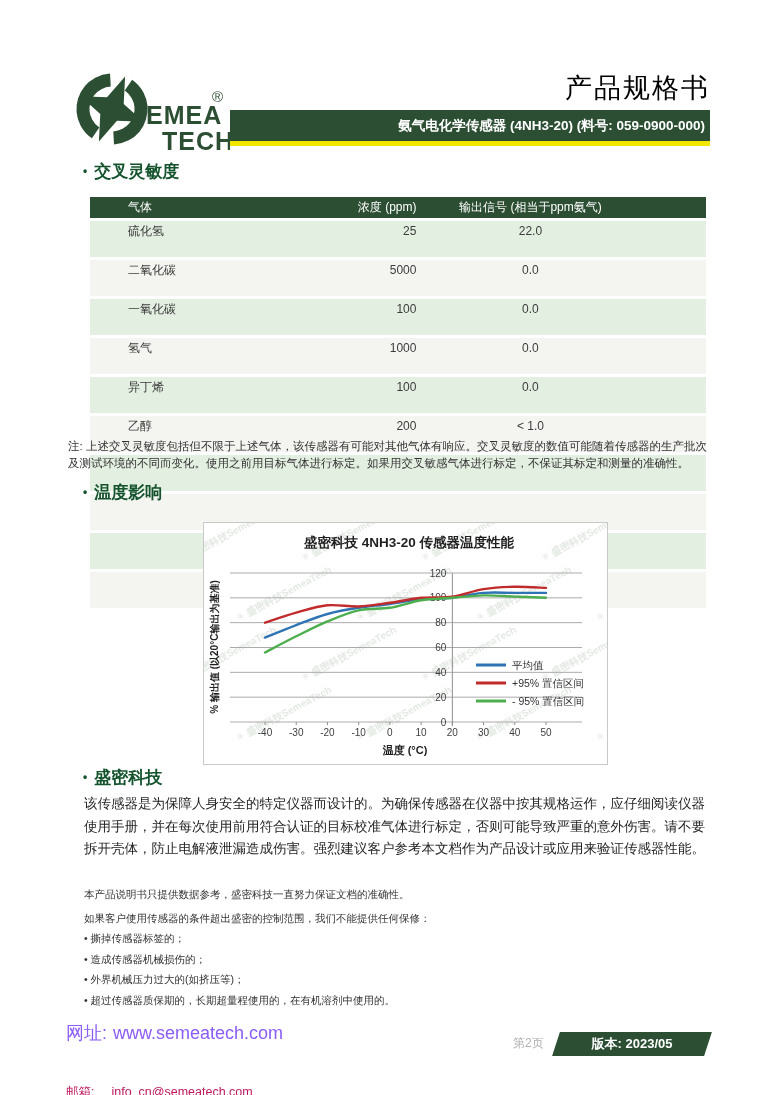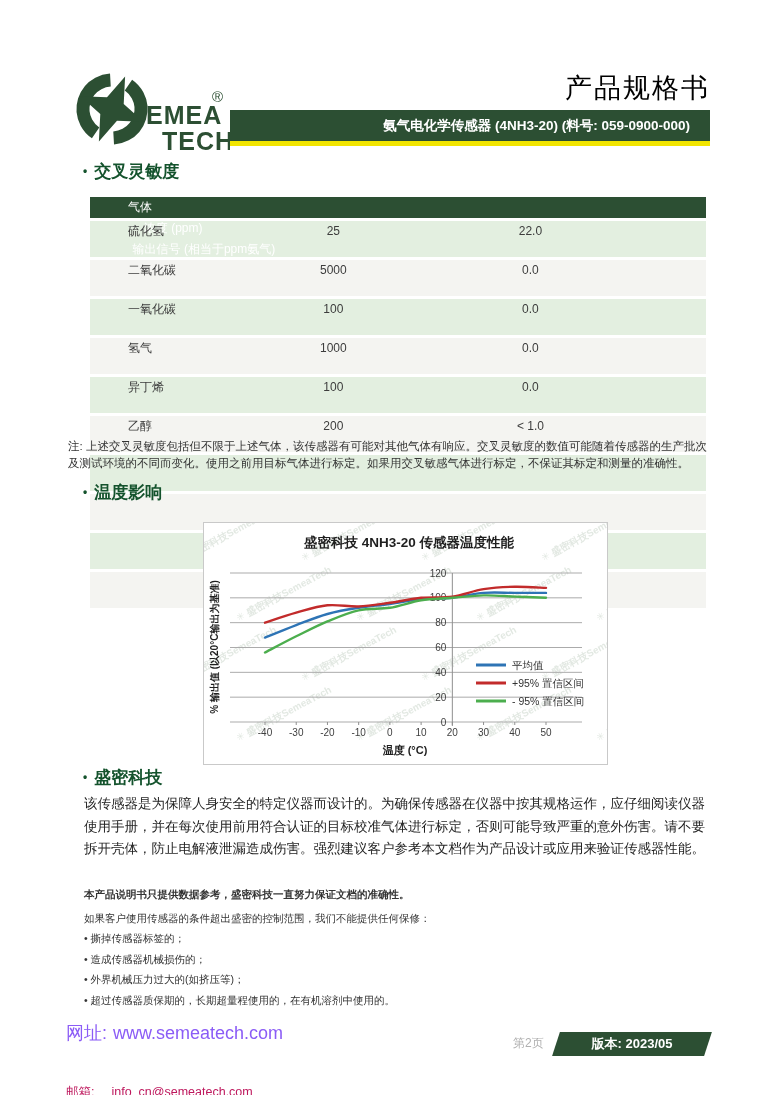--- a/index.html
+++ b/index.html
@@ -9,34 +9,34 @@
   }
   
   .logo{position:absolute;left:72px;top:62px;}
   .doc-title{
     position:absolute;right:64px;top:70px;font-size:27px;letter-spacing:2px;
     color:#000000;font-weight:400;
   }
   .product-bar{
     position:absolute;left:230px;top:110px;width:480px;height:31px;
     background:#2C4F33;color:#fff;font-size:13.5px;font-weight:bold;
-    line-height:31px;text-align:right;box-sizing:border-box;padding-right:20px;
+    line-height:31px;text-align:right;box-sizing:border-box;padding-right:5px;
   }
   .yellow-stripe{position:absolute;left:230px;top:141px;width:480px;height:5px;background:#F2E500;}
   
   .sec-head{position:absolute;left:83px;font-size:17px;font-weight:bold;color:#14532d;}
   .sec-head .bullet{font-size:12px;vertical-align:2px;margin-right:7px;}
   
   .xtable{position:absolute;left:90px;top:197px;width:616px;}
   .tbl-row{display:flex;height:36px;line-height:20px;margin-top:3px;font-size:12px;color:#3c3c3c;}
-  .tbl-row.head{background:#2C4F33;color:#fff;height:21px;line-height:21px;margin-top:0;flex-direction:column;}
+  .tbl-row.head{background:#2C4F33;color:#fff;height:21px;line-height:21px;margin-top:0;}
   .tbl-row.even{background:#E3EFE0;}
   .tbl-row.odd{background:#F4F4F1;}
   .c1{width:26%;padding-left:38px;box-sizing:border-box;text-align:left;}
-  .c2{width:27%;text-align:center;}
+  .c2{width:27%;text-align:right;}
   .c3{width:37%;text-align:center;}
   .note{
     position:absolute;left:68px;top:438px;width:640px;
     font-size:11.5px;line-height:17px;color:#333;
   }
   
   .chart-box{
     position:absolute;left:203px;top:522px;width:403px;height:241px;
     border:1px solid #c9c9c9;background:#fff;overflow:hidden;
   }
@@ -48,21 +48,21 @@
   
   .safety-body{
     position:absolute;left:84px;top:793px;width:628px;
     font-size:13.5px;line-height:22.5px;color:#1f1f1f;
   }
   .disclaimer{
     position:absolute;left:84px;top:884px;width:610px;
     font-size:10.5px;color:#333;
   }
   .disclaimer div{line-height:20.5px;}
-  .disclaimer div:first-child{margin-bottom:3px;font-weight:bold;}
+  .disclaimer div:first-child{margin-bottom:3px;}
   
   .footer-web{position:absolute;left:66px;top:1021px;font-size:18px;color:#8b5cf6;}
   .footer-mail{position:absolute;left:66px;top:1040px;font-size:12.5px;color:#be185d;margin-top:44px;}
   .footer-web .lbl,.footer-mail .lbl{display:inline-block;width:42px;}
   .page-num{position:absolute;left:513px;top:1035px;font-size:12px;color:#b0b0b0;text-align:center;}
   .version-banner{
     position:absolute;left:556px;top:1032px;width:152px;height:24px;
     background:#2C4F33;transform:skewX(-18deg);
   }
   .version-banner span{

